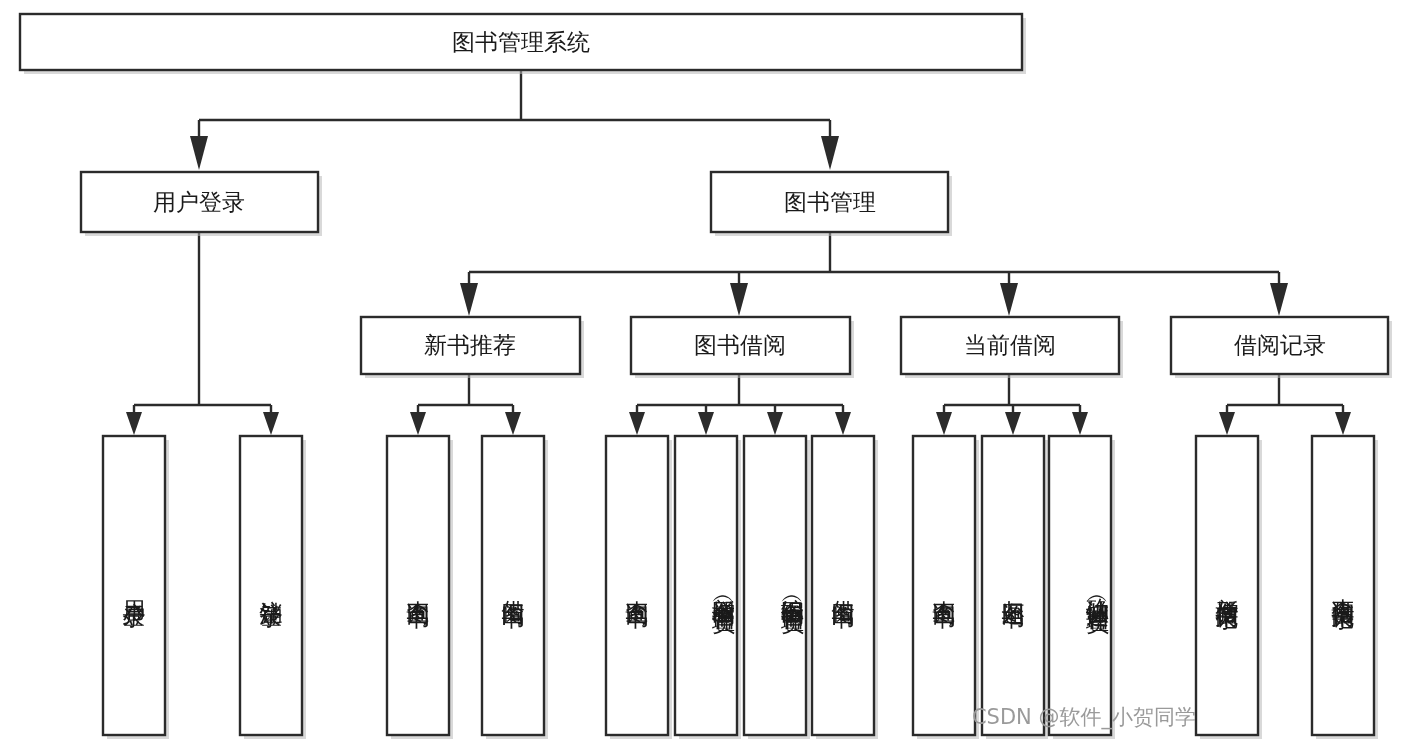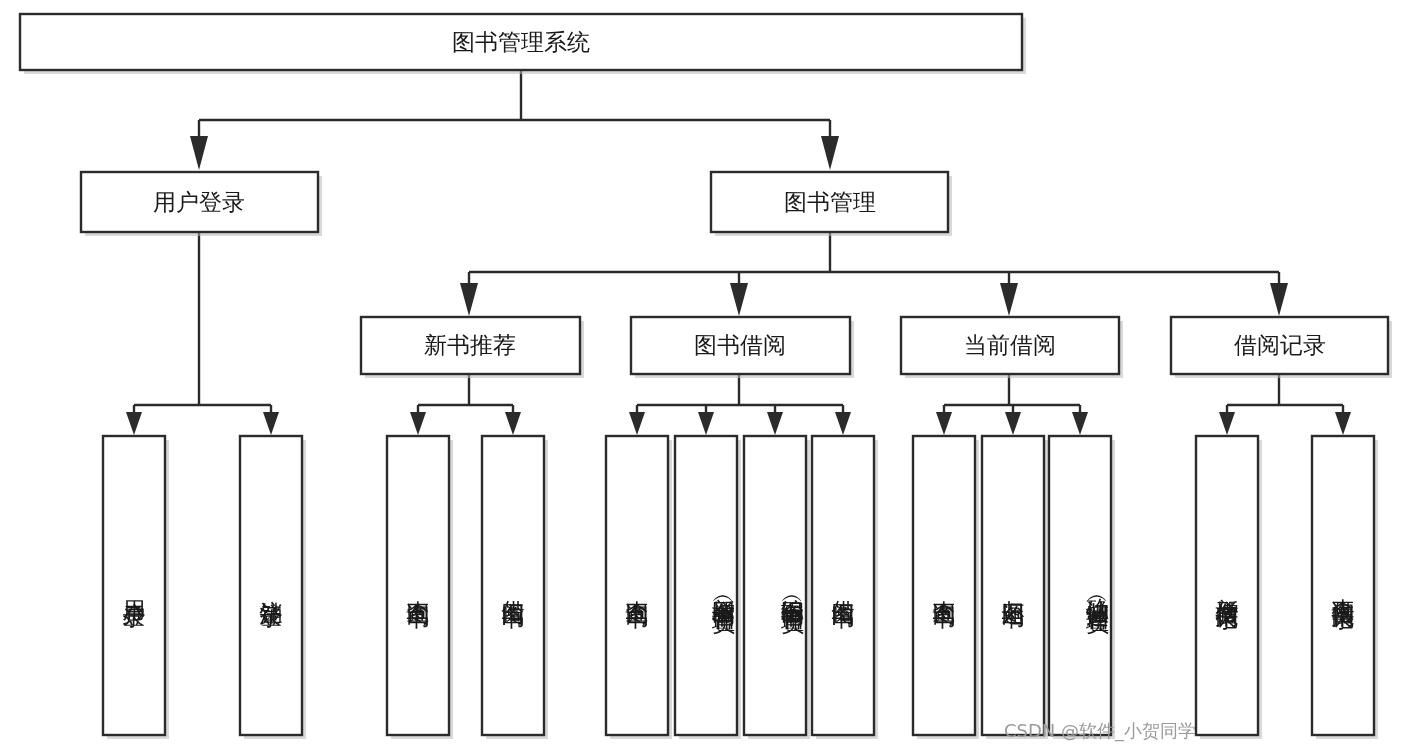--- a/index.html
+++ b/index.html
@@ -63,23 +63,23 @@
     line-height: 1.18;
     color: #1a1a1a;
     letter-spacing: 2px;
     white-space: nowrap;
     text-align: center;
     pointer-events: none;
   }
   #watermark {
     position: absolute;
     right: 8px;
-    bottom: 4px;
-    font-family: "DejaVu Sans", "Liberation Sans", sans-serif;
-    font-size: 18px;
+    bottom: 16px;
+    font-family: "DejaVu Sans", "Liberation Sans", sans-serif;
+    font-size: 21px;
     color: #9a9a9a;
     white-space: nowrap;
   }
 </style>
 </head>
 <body>
 
 <div id="diagram-root">
 
   <svg class="flow" viewBox="0 0 1405 747">

